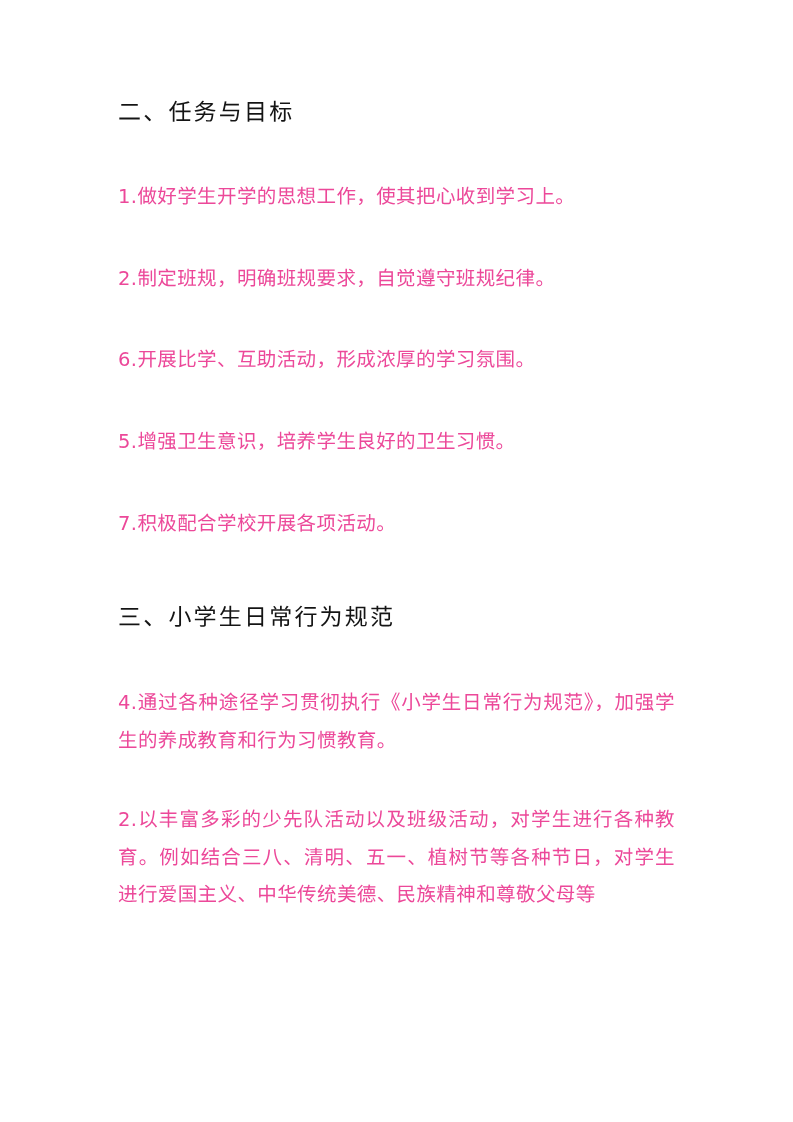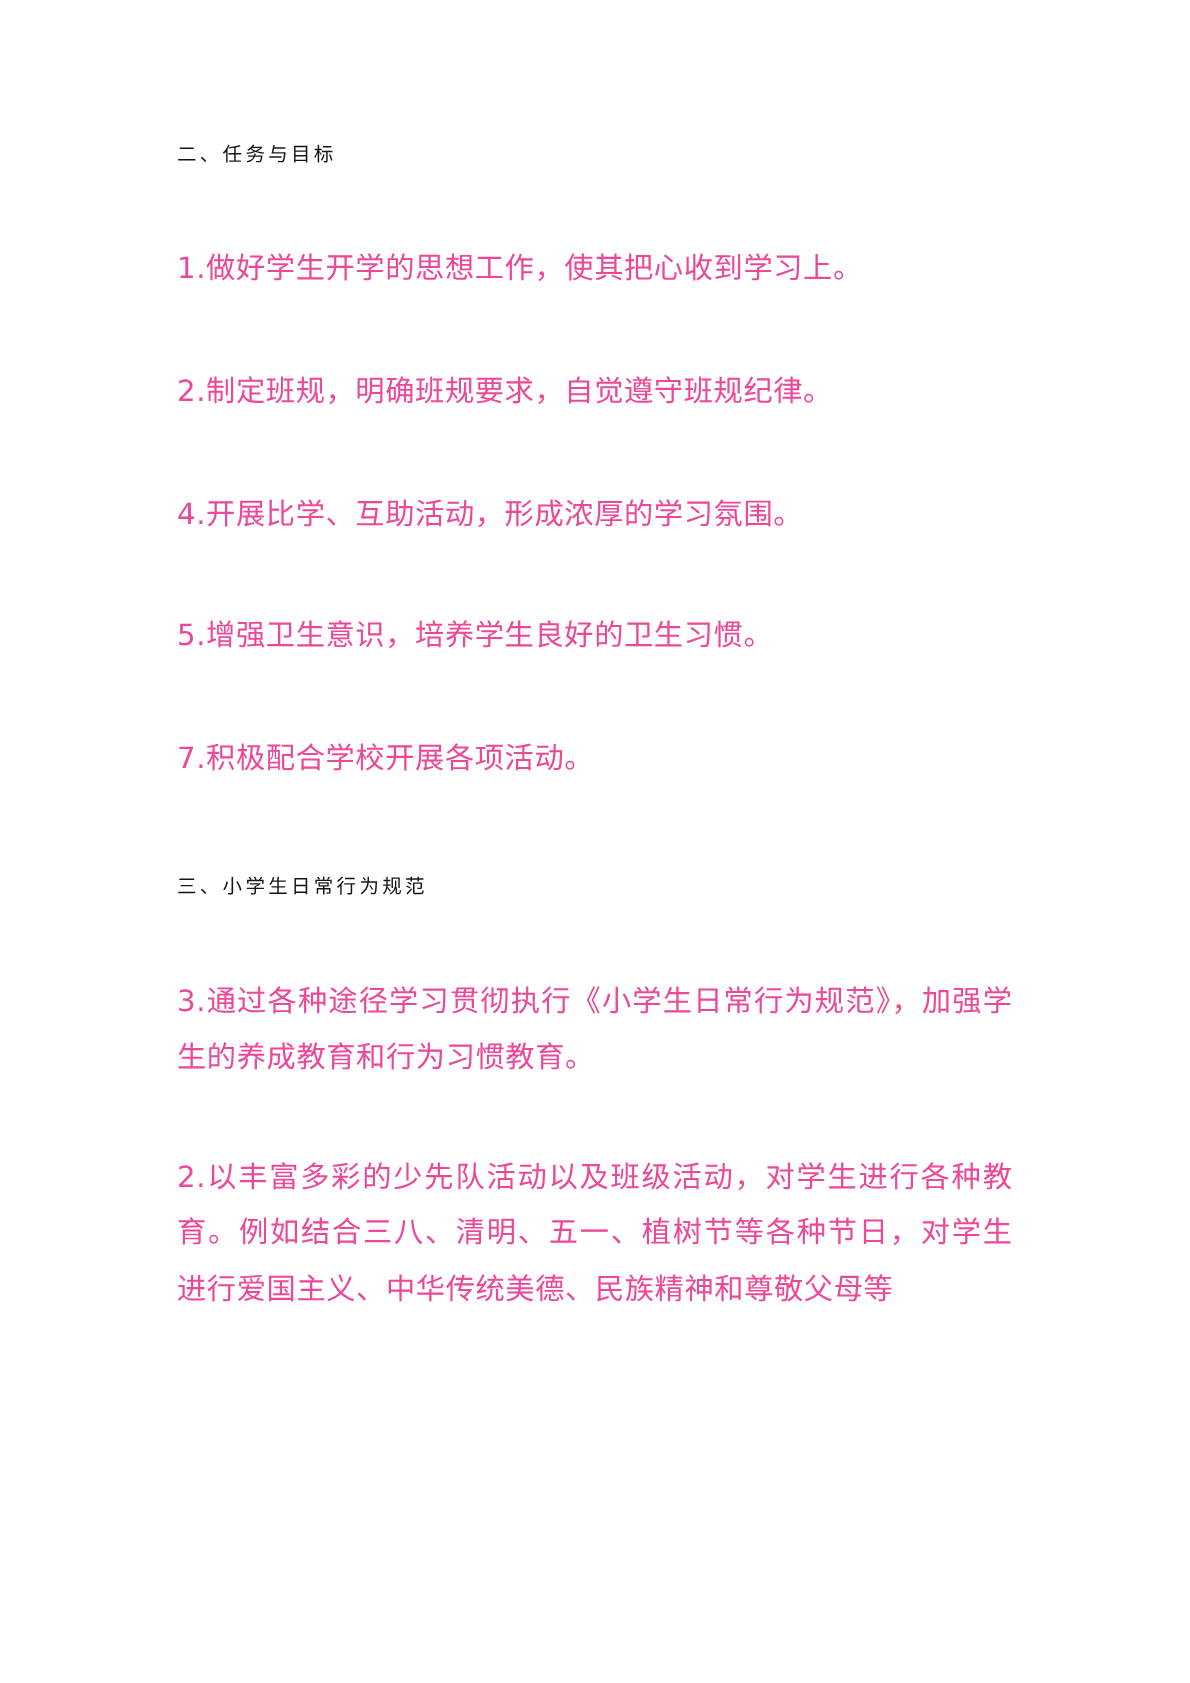--- a/index.html
+++ b/index.html
@@ -21,21 +21,21 @@
     height: 1122px;
     padding: 92px 118px 60px 118px;
     background: #ffffff;
   }
   .doc-body {
     font-size: 19.5px;
     line-height: 1.78;
     letter-spacing: 0.4px;
   }
   .heading {
-    font-size: 13px;
+    font-size: 23px;
     font-weight: normal;
     letter-spacing: 2.2px;
     margin: 0 0 47px 0;
     color: #141414;
   }
   .heading.second {
     margin-top: 56px;
     margin-bottom: 46px;
   }
   p.para {
@@ -58,26 +58,26 @@
 <div class="page">
   <div class="doc-body">
 
     <h2 class="heading">二、任务与目标</h2>
 
     <p class="para">1.做好学生开学的思想工作，使其把心收到学习上。</p>
 
     <p class="para">2.制定班规，明确班规要求，自觉遵守班规纪律。</p>
 
 
-    <p class="para">4.开展比学、互助活动，形成浓厚的学习氛围。</p>
+    <p class="para">6.开展比学、互助活动，形成浓厚的学习氛围。</p>
 
     <p class="para">5.增强卫生意识，培养学生良好的卫生习惯。</p>
 
     <p class="para">7.积极配合学校开展各项活动。</p>
 
     <h2 class="heading second">三、小学生日常行为规范</h2>
 
-    <p class="para multiline">3.通过各种途径学习贯彻执行《小学生日常行为规范》，加强学生的养成教育和行为习惯教育。</p>
+    <p class="para multiline">4.通过各种途径学习贯彻执行《小学生日常行为规范》，加强学生的养成教育和行为习惯教育。</p>
 
     <p class="para multiline">2.以丰富多彩的少先队活动以及班级活动，对学生进行各种教育。例如结合三八、清明、五一、植树节等各种节日，对学生进行爱国主义、中华传统美德、民族精神和尊敬父母等</p>
 
   </div>
 </div>
 
 </body></html>

